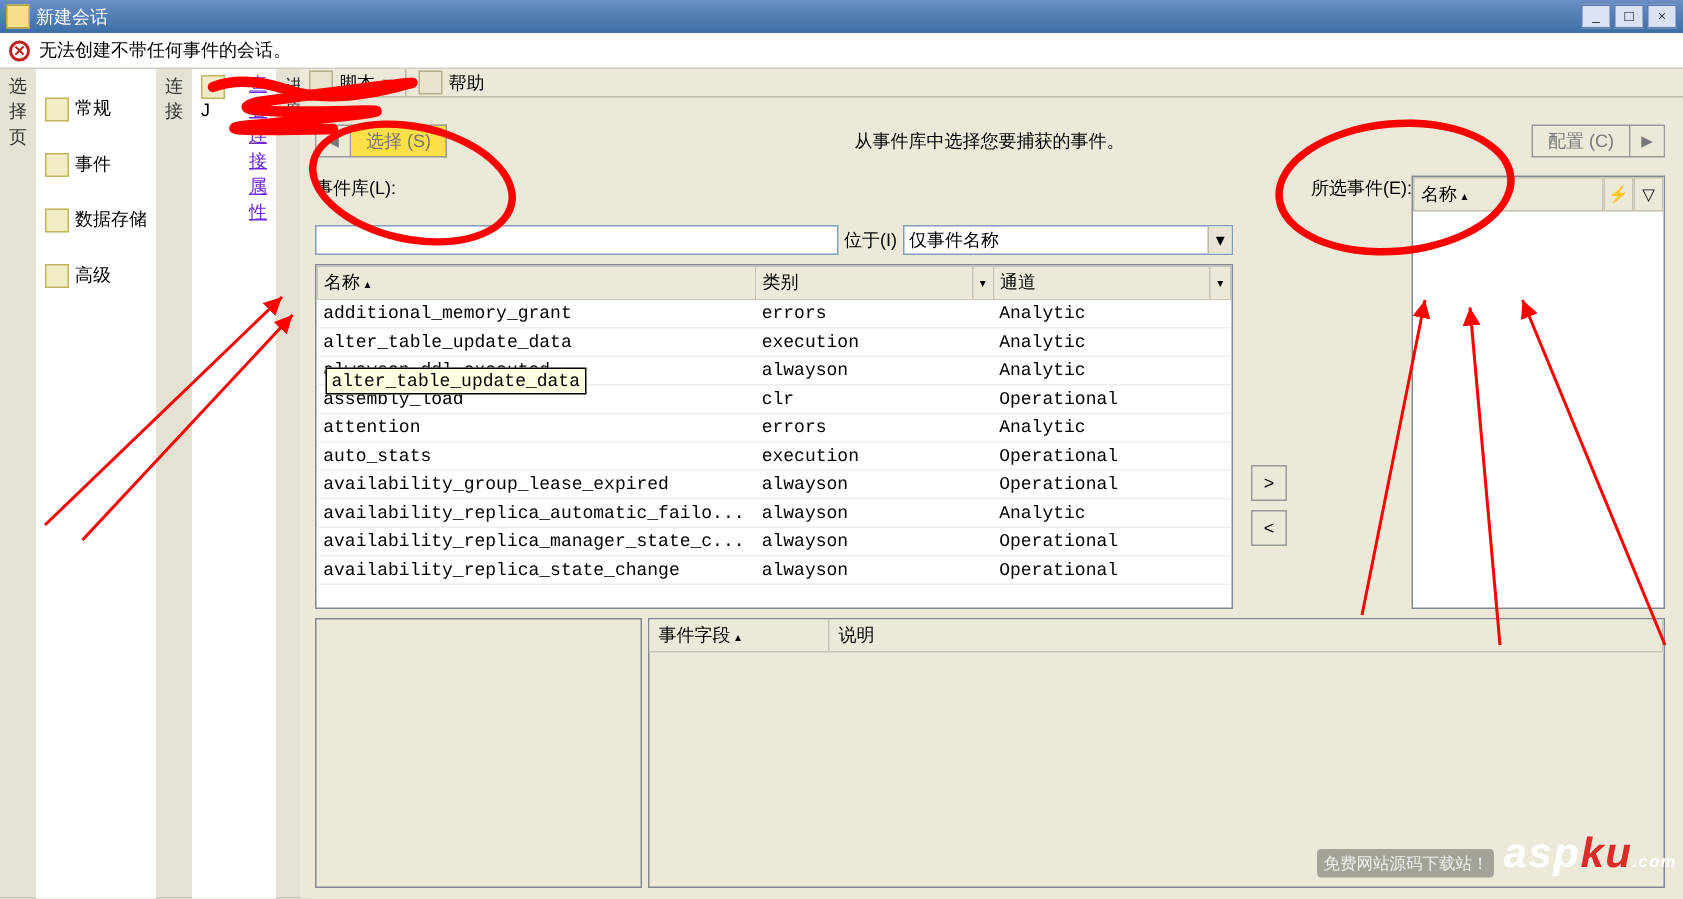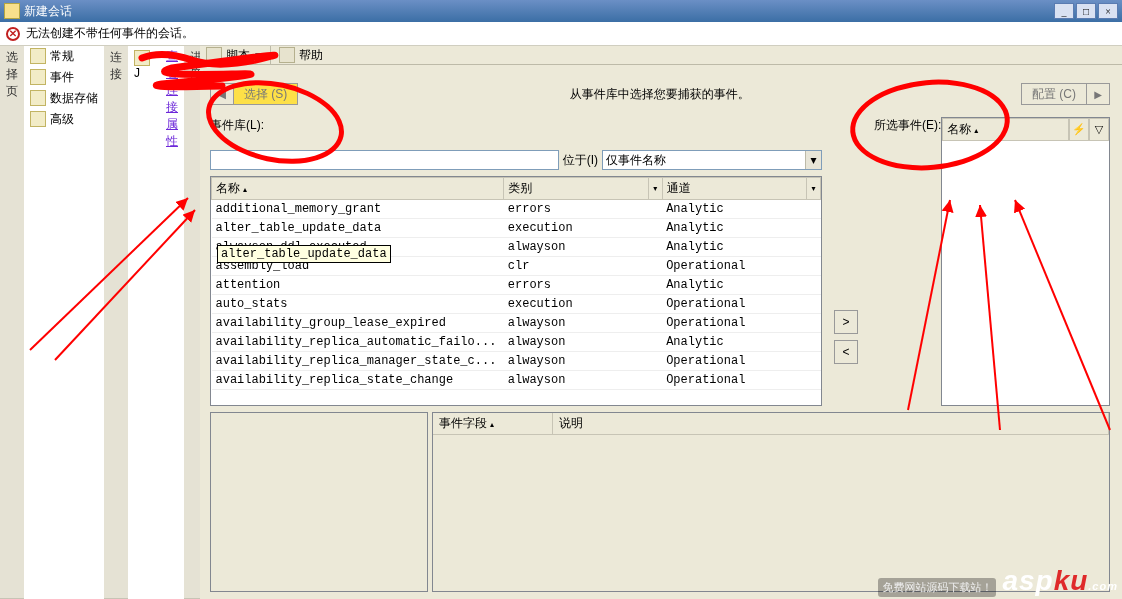--- a/index.html
+++ b/index.html
@@ -7,21 +7,21 @@
 .titlebar { height: 22px; background: linear-gradient(#6b8fc5, #3b6ea5); color: #fff; display: flex; align-items: center; padding: 0 4px; font-size: 12px; }
 .titlebar .ticon { width: 16px; height: 16px; background: #f7e08c; border: 1px solid #b5a642; margin-right: 4px; }
 .titlebar .spacer { flex: 1; }
 .winbtn { width: 20px; height: 16px; background: #d9e1f2; border: 1px solid #5a7bb1; margin-left: 2px; color: #000; display: flex; align-items: center; justify-content: center; font-family: Tahoma; font-size: 10px; }
 .errorbar { height: 24px; background: #fff; border-bottom: 1px solid #d0cec0; display: flex; align-items: center; padding: 0 6px; }
 .erricon { width: 14px; height: 14px; border-radius: 50%; border: 2px solid #c12020; color: #c12020; font-weight: bold; display: flex; align-items: center; justify-content: center; font-size: 10px; margin-right: 6px; }
 .body { display: flex; height: 553px; }
 .leftcol { width: 200px; background: #fff; border-right: 1px solid #bdbaa8; display: flex; flex-direction: row; }
 .sechdr { background: #e5e2d4; color: #333; padding: 3px 6px; border-bottom: 1px solid #c7c4b5; font-weight: normal; }
 .navlist { flex: 0 0 auto; }
-.navitem { display: flex; align-items: flex-start; padding: 2px 6px; }
+.navitem { display: flex; align-items: center; padding: 2px 6px; margin-top: 16px; }
 .navicon { width: 16px; height: 16px; margin-right: 4px; background: #f2ecc7; border: 1px solid #c2b463; }
 .navflex { flex: 1; }
 .linklike { color: #6d28d9; text-decoration: underline; padding: 2px 6px; display: inline-block; }
 .prog { display: flex; align-items: center; padding: 6px; }
 .spinner { width: 24px; height: 24px; border: 3px dotted #bbb; border-radius: 50%; margin-right: 8px; }
 .rightcol { flex: 1; display: flex; flex-direction: column; background: #ece9d8; }
 .toolbar { height: 28px; border-bottom: 1px solid #bdbaa8; display: flex; align-items: center; padding: 0 6px; gap: 4px; }
 .tbicon { width: 16px; height: 16px; background: #e7e3ce; border: 1px solid #b5b08e; }
 .tbdrop { width: 8px; text-align: center; color: #555; }
 .mainarea { flex: 1; position: relative; padding: 8px 12px 8px 10px; display: flex; flex-direction: column; }
@@ -56,21 +56,21 @@
 .bspane.left { width: 218px; }
 .bspane.right { flex: 1; }
 .fhdr { display: flex; background: #ece9d8; border-bottom: 1px solid #c7c4b5; }
 .fhdr .fc { border-right: 1px solid #c7c4b5; padding: 2px 6px; }
 .tooltip { position: absolute; background: #ffffe1; border: 1px solid #000; padding: 1px 3px; font-family: "Courier New", monospace; font-size: 12px; z-index: 5; }
 .annot { position: absolute; pointer-events: none; z-index: 10; }
 .circle1 { left: 205px; top: 82px; width: 140px; height: 80px; border: 5px solid #f00; border-radius: 50%; transform: rotate(12deg); }
 .circle2 { left: 850px; top: 80px; width: 160px; height: 90px; border: 5px solid #f00; border-radius: 50%; transform: rotate(-5deg); }
 .arrowsvg { position: absolute; pointer-events: none; z-index: 9; }
 .scribble { position: absolute; z-index: 9; pointer-events: none; }
-.logo { position: absolute; right: 4px; bottom: 2px; color: #fff; z-index: 20; display: flex; align-items: flex-end; gap: 6px; }
+.logo { position: absolute; right: 4px; bottom: 14px; color: #fff; z-index: 20; display: flex; align-items: flex-end; gap: 6px; }
 .logo .brand { font-weight: bold; font-style: italic; font-size: 28px; letter-spacing: 1px; }
 .logo .asp { color: #fff; }
 .logo .ku { color: #df2a2a; }
 .logo .com { font-size: 11px; color: #fff; }
 .logo .tag { font-size: 11px; color: #eee; background: rgba(0,0,0,0.3); padding: 2px 4px; border-radius: 3px; }
 </style>
 </head>
 <body>
 
 <div class="titlebar">

